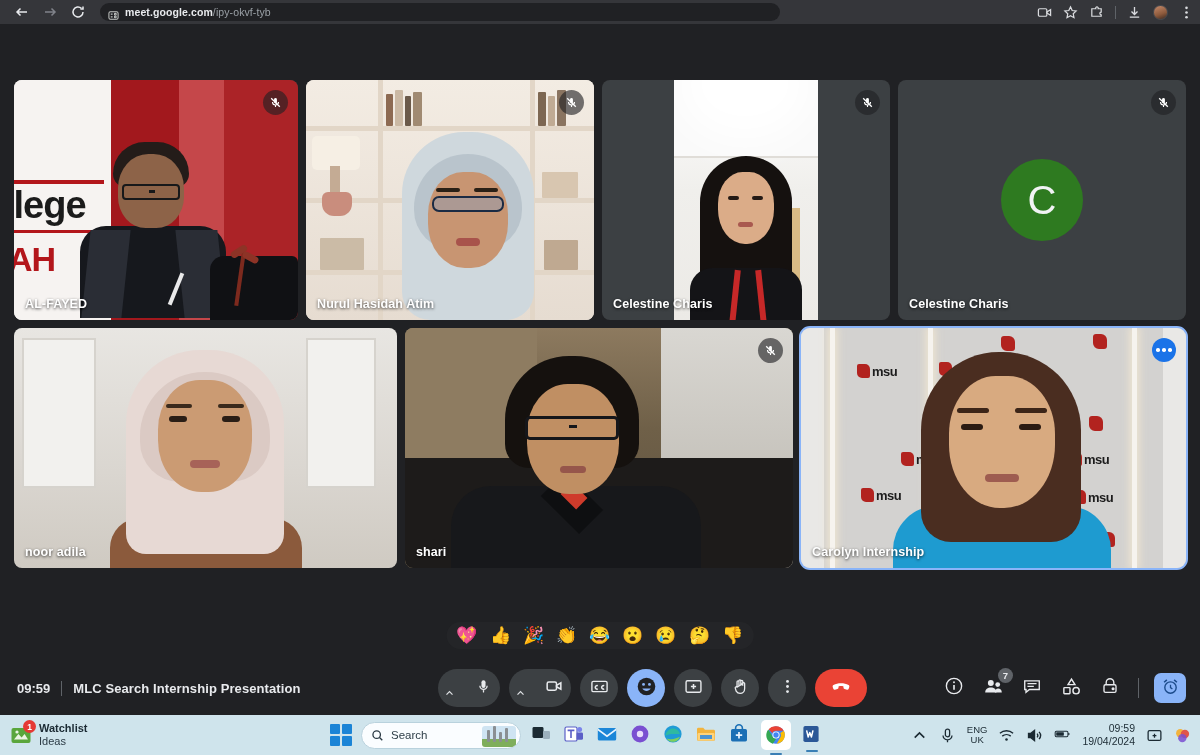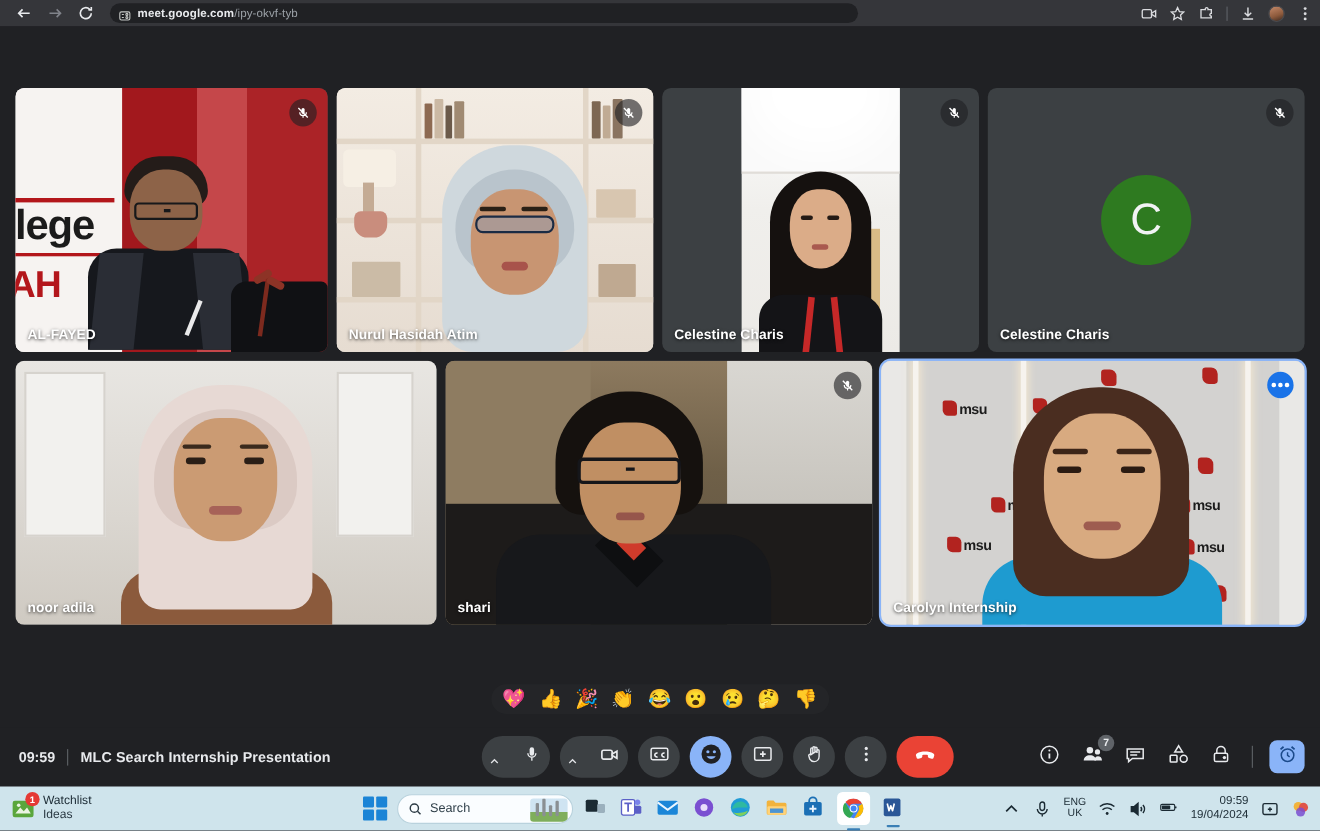--- a/index.html
+++ b/index.html
@@ -283,21 +283,21 @@
   }
   .tb-widget { display: flex; align-items: center; gap: 7px; padding-left: 10px; width: 330px; }
   .tb-wicon { position: relative; width: 22px; height: 22px; }
   .tb-wbadge {
     position: absolute; right: -4px; top: -4px;
     width: 13px; height: 13px; border-radius: 50%;
     background: #e53935; color: #fff; font-size: 8.5px; font-weight: bold;
     display: flex; align-items: center; justify-content: center;
   }
   .tb-wtxt { line-height: 1.15; }
-  .tb-wtxt .l1 { font-size: 11px; color: #1b2a33; font-weight: normal; }
+  .tb-wtxt .l1 { font-size: 11px; color: #1b2a33; font-weight: bold; }
   .tb-wtxt .l2 { font-size: 11px; color: #2b3a44; }
 
   .tb-center { display: flex; align-items: center; gap: 9px; }
   .tb-start { width: 22px; height: 22px; display: grid; grid-template-columns: 1fr 1fr; grid-gap: 2.5px; }
   .tb-start i { background: #1b84d6; border-radius: 1px; display: block; }
   .tb-search {
     width: 160px; height: 27px; border-radius: 14px;
     background: #fafdff; border: 1px solid #b9d2dd;
     display: flex; align-items: center; gap: 7px; padding: 0 6px 0 9px;
     position: relative; overflow: hidden;

